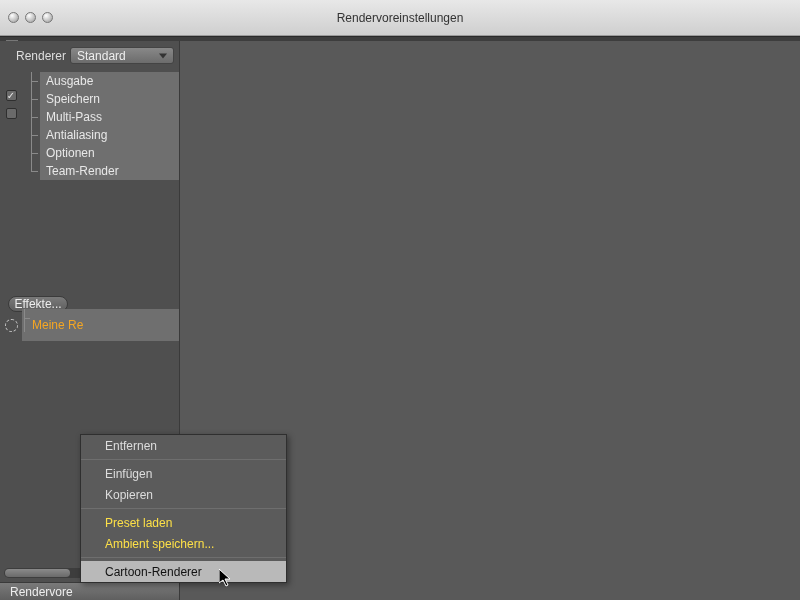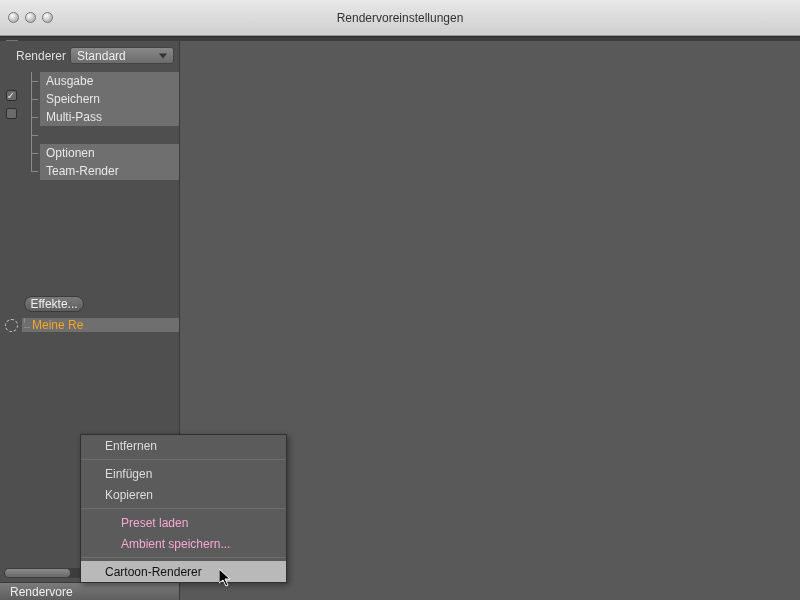--- a/index.html
+++ b/index.html
@@ -37,37 +37,37 @@
   .mark { color:#e8e8e8; font-size:10px; line-height:10px; }
   .item { flex:1; height:18px; background:#6f6f6f; display:flex; align-items:center; color:#e8e8e8; padding-left:6px;}
   .branch { width:18px; height:18px; position:relative; }
   .branch::before { content:""; position:absolute; left:9px; top:0; bottom:0; width:1px; background:#8a8a8a;}
   .branch::after { content:""; position:absolute; left:9px; top:9px; width:7px; height:1px; background:#8a8a8a;}
 
   .tree-row.last .branch::before { bottom:9px; }
 
   
   .spacer { flex:1; }
-  .effects-btn { margin:4px 4px 4px 24px; width:60px; height:16px; background:linear-gradient(#7a7a7a,#5e5e5e); border:1px solid #3b3b3b; border-radius:8px; color:#eee; display:flex; align-items:flex-start; justify-content:center; font-size:11px;}
+  .effects-btn { margin:4px 4px 4px 8px; width:60px; height:16px; background:linear-gradient(#7a7a7a,#5e5e5e); border:1px solid #3b3b3b; border-radius:8px; color:#eee; display:flex; align-items:flex-start; justify-content:center; font-size:11px;}
   .presets-row { display:flex; align-items:center; height:18px; padding-left:5px;}
   .preset-icon { width:13px; height:13px; border-radius:50%; border:1px dashed #c9c9c9; margin-right:4px;}
-  .preset-item { background:#6f6f6f; color:#f5a623; height:14px; display:flex; align-items:center; padding-left:10px; position:relative; flex:1;}
+  .preset-item { background:#6f6f6f; color:#f5a623; height:32px; display:flex; align-items:center; padding-left:10px; position:relative; flex:1;}
   .preset-item::before{content:""; position:absolute; left:2px; top:0; bottom:9px; width:1px; background:#8a8a8a;}
   .preset-item::after{content:""; position:absolute; left:2px; top:9px; width:6px; height:1px; background:#8a8a8a;}
 
   .scrollbar { margin:4px; height:10px; background:#3d3d3d; border-radius:5px; position:relative;}
   .scroll-thumb{ position:absolute; left:1px; top:1px; bottom:1px; width:65px; border-radius:5px; background:linear-gradient(#8a8a8a,#6a6a6a);}
   .scroll-arrow{ position:absolute; right:2px; top:50%; transform:translateY(-50%); border-left:5px solid #aaa; border-top:4px solid transparent;border-bottom:4px solid transparent;}
 
   .footer { height:18px; border-top:1px solid #3a3a3a; background:linear-gradient(#7a7a7a,#5f5f5f); display:flex; align-items:center; padding-left:10px; color:#eee; font-size:11px;}
 
   
   .ctxmenu { position:absolute; left:80px; top:434px; width:207px; background:#5b5b5b; border:1px solid #2f2f2f; box-shadow:2px 2px 6px rgba(0,0,0,.4);}
   .ctx-item { height:21px; display:flex; align-items:center; padding-left:24px; color:#ddd;}
-  .ctx-item.disabled { color:#f9a8d4;margin-left:16px; }
+  .ctx-item.disabled { color:#fde047; }
   .ctx-item.highlight { background:#b9b9b9; color:#111; }
   .ctx-sep { height:1px; margin:3px 0; background:#3b3b3b; border-bottom:1px solid #6e6e6e;}
 
   
   .cursor { position:absolute; left:219px; top:569px; pointer-events:none;}
   .cursor svg { display:block; }
 </style>
 </head>
 <body>
 
@@ -112,20 +112,21 @@
         <div class="tree-row">
           <div class="chkcol">
             <div class="chk"></div>
           </div>
           <div class="branch"></div>
           <div class="item">Multi-Pass</div>
         </div>
         <div class="tree-row">
           <div class="chkcol"></div>
           <div class="branch"></div>
+          <div class="item">Antialiasing</div>
         </div>
         <div class="tree-row">
           <div class="chkcol"></div>
           <div class="branch"></div>
           <div class="item">Optionen</div>
         </div>
         <div class="tree-row last">
           <div class="chkcol"></div>
           <div class="branch"></div>
           <div class="item">Team-Render</div>

